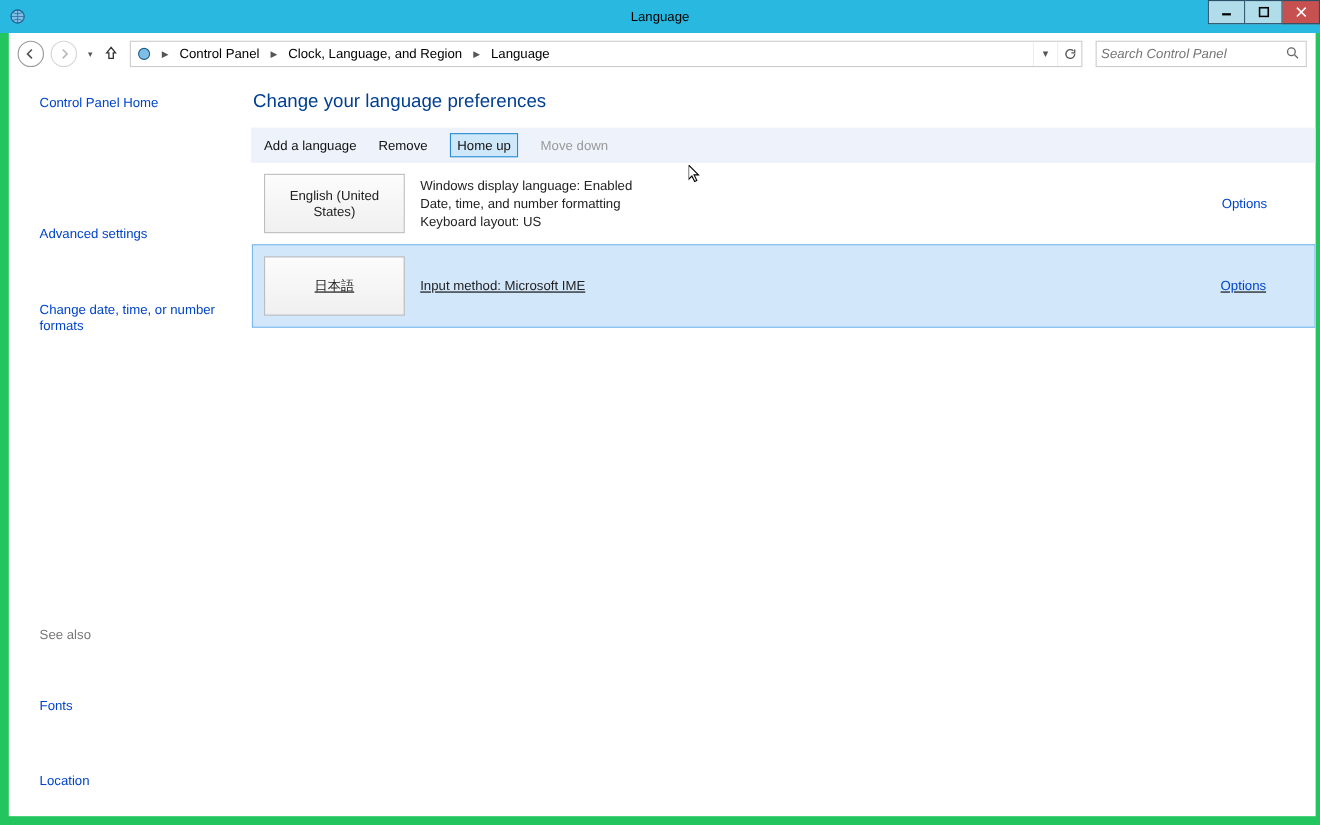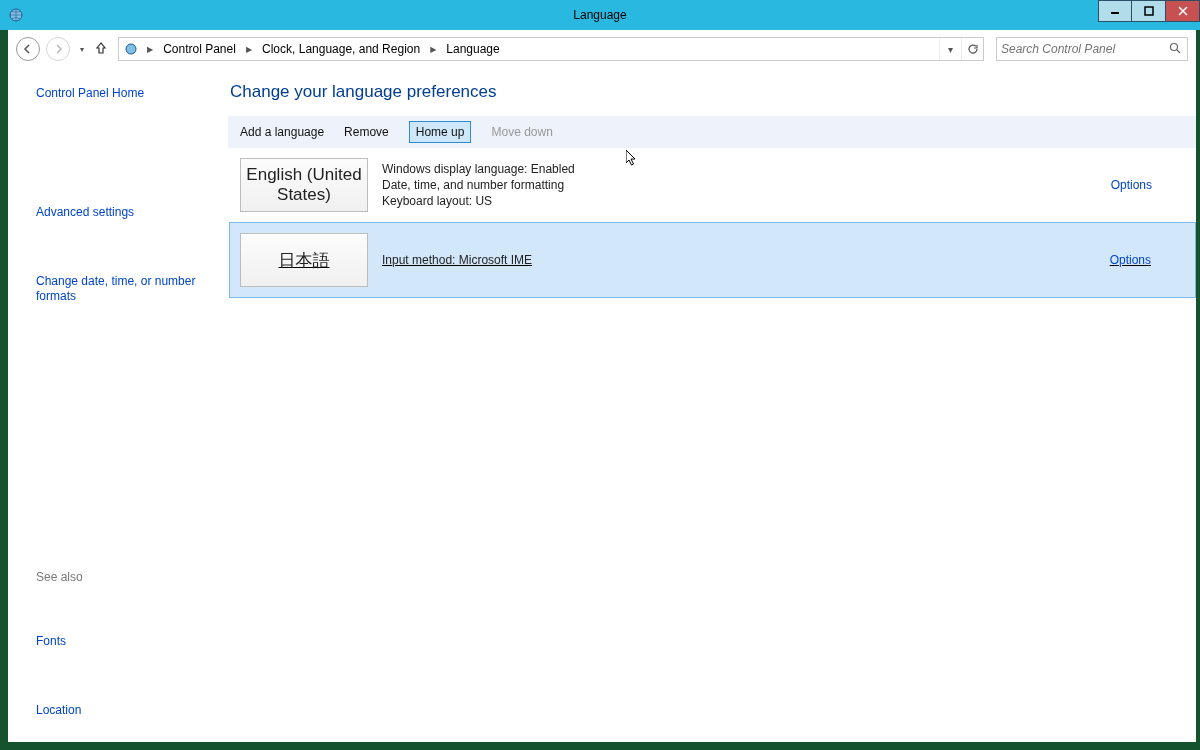--- a/index.html
+++ b/index.html
@@ -1,17 +1,17 @@
 <!DOCTYPE html>
 <html><head>
 <meta charset="utf-8">
 <style>
   * { box-sizing: border-box; margin: 0; padding: 0; font-family: "Segoe UI", Tahoma, sans-serif; }
   body { background: #29b8e0; width: 1200px; height: 750px; overflow: hidden; position: relative; }
-  .window { position: absolute; inset: 0; background: #14532d; }
+  .window { position: absolute; inset: 0; background: #22c55e; }
   .titlebar { height: 30px; background: #29b8e0; display: flex; align-items: center; position: relative; }
   .titlebar .app-icon { width: 16px; height: 16px; margin-left: 8px; display:flex; align-items:center; justify-content:center; }
   .titlebar .title { position:absolute; left:0; right:0; text-align:center; font-size:12px; color:#000; pointer-events:none; }
   .win-controls { position:absolute; right:0; top:0; display:flex; height:22px; }
   .win-btn { width:34px; height:22px; display:flex; align-items:center; justify-content:center; border:1px solid #2a4f66; border-left:none; background:#b1dcea; color:#000; font-size:10px; }
   .win-btn:first-child{border-left:1px solid #2a4f66;}
   .close-btn{ background:#c75050; color:#fff; }
   .client { position:absolute; top:30px; left:8px; right:4px; bottom:8px; background:#fff; display:flex; flex-direction:column; }
   .navbar { height:38px; display:flex; align-items:center; padding:5px 8px; gap:6px; }
   .nav-arrow { width:24px; height:24px; border:1px solid #999; border-radius:50%; display:flex; align-items:center; justify-content:center; background:#fff; font-size:11px; color:#555; }
@@ -35,21 +35,21 @@
   .sidebar .see-also { margin-top:auto; color:#777; margin-bottom:10px; font-size:12px; }
   .main { flex:1; padding:14px 0 0 12px; position:relative; }
   .main h1 { color:#003e92; font-weight:normal; font-size:17px; margin-bottom:14px; }
   .main .desc { font-size:12px; color:#222; margin-bottom:18px; }
   .toolbar { background:#eef3fb; height:32px; display:flex; align-items:center; gap:20px; padding:0 12px; font-size:12px; color:#111; margin-left:-2px; }
   .toolbar .tb { cursor:pointer; }
   .toolbar .tb.hilite { border:1px solid #2a8dd4; background:#cfe8f9; padding:3px 6px; }
   .toolbar .tb.disabled { color:#999; }
   .lang-list { }
   .lang-row { display:flex; align-items:stretch; padding:10px 10px 10px 10px; gap:14px; font-size:12px; position:relative; }
-  .lang-row .tile { width:128px; height:54px; border:1px solid #bdbdbd; background:linear-gradient(#fcfcfc,#f0f0f0); display:flex; align-items:center; justify-content:center; text-align:center; font-size:17px; color:#222; padding:4px; }
+  .lang-row .tile { width:128px; height:54px; border:1px solid #bdbdbd; background:linear-gradient(#fcfcfc,#f0f0f0); display:flex; align-items:center; justify-content:center; text-align:center; font-size:12px; color:#222; padding:4px; }
   .lang-row .meta { flex:1; display:flex; flex-direction:column; justify-content:center; gap:2px; color:#222; }
   .lang-row .opt { display:flex; align-items:center; }
   .lang-row .opt a { color:#0044cc; text-decoration:none; cursor:pointer; padding-right:34px; }
   .lang-row.selected { background:#d3e7fb; border:1px solid #7ab9eb; margin-left:-1px;text-decoration:underline; }
   .cursor { position:absolute; width:12px; height:18px; pointer-events:none; }
 </style>
 </head>
 <body>
 
 <div class="window">

